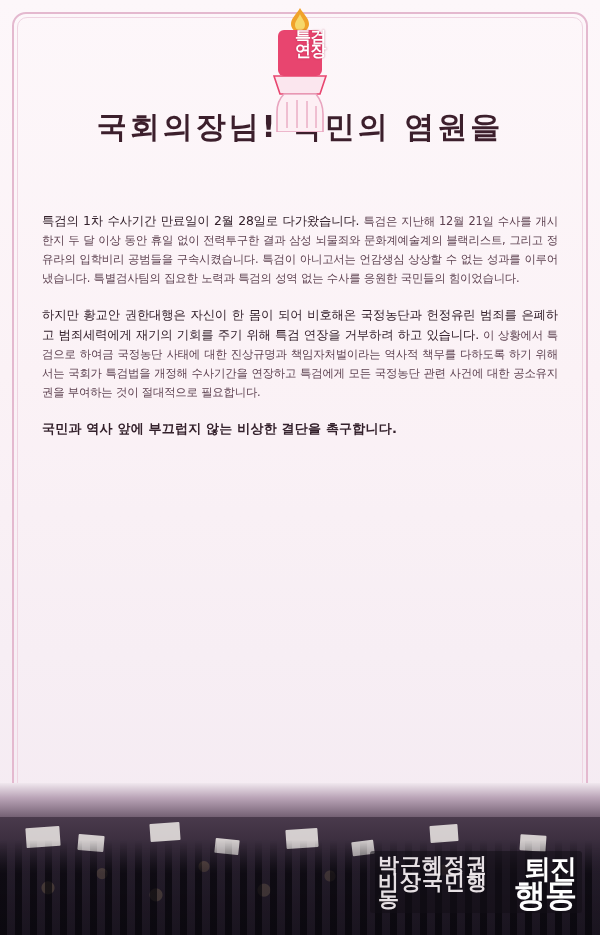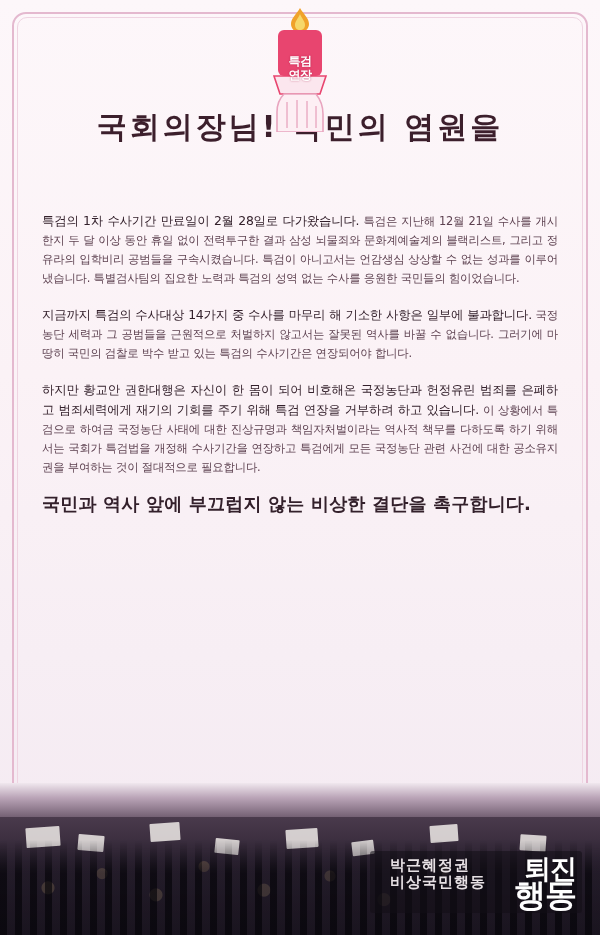--- a/index.html
+++ b/index.html
@@ -52,29 +52,28 @@
     height: 130px;
     z-index: 5;
   }
   .emblem svg { display: block; }
   .emblem-label {
     position: absolute;
     left: 50%;
     top: 30px;
     transform: translateX(-50%);
     width: 52px;
-    text-align: center;
+    text-align: right;
     color: #ffffff;
-    font-size: 12px;
+    font-size: 16px;
     font-weight: bold;
     line-height: 14px;
     letter-spacing: -0.5px;
     z-index: 6;
     text-shadow: 0 0 2px rgba(160,20,60,.6);
-    margin-top: 24px;
   }
 
   
   .headline {
     position: absolute;
     left: 34px;
     right: 34px;
     top: 108px;
     text-align: center;
     color: #3c1f2c;
@@ -105,21 +104,21 @@
   .para { margin-bottom: 17px; }
   .para:last-child { margin-bottom: 0; }
   .b {
     font-weight: normal;
     color: #33202b;
     font-size: 12.4px;
   }
   .final {
     font-weight: bold;
     color: #33202b;
-    font-size: 18px;
+    font-size: 13px;
     letter-spacing: 0.2px;
   }
 
   
   .photo {
     position: absolute;
     left: 0;
     right: 0;
     bottom: 0;
     height: 152px;
@@ -181,25 +180,25 @@
     z-index: 4;
   }
   .logo-bg {
     position: absolute;
     inset: 0;
     background: rgba(18,14,22,.55);
     border-radius: 3px;
   }
   .logo-left {
     position: absolute;
-    left: 20px;
+    left: 8px;
     top: 6px;
     width: 120px;
     color: #f2ecef;
-    font-size: 15px;
+    font-size: 21px;
     font-weight: bold;
     line-height: 17px;
     letter-spacing: 1px;
   }
   .logo-left .l1 { opacity: .95; }
   .logo-left .l3 { opacity: .95; }
   .logo-right {
     position: absolute;
     right: 6px;
     top: 4px;
@@ -252,23 +251,20 @@
   <div class="headline">
     <div class="line line1">국회의장님! 국민의 염원을</div>
   </div>
 
   <div class="body-copy">
 
     <p class="para">
       <span class="b">특검의 1차 수사기간 만료일이 2월 28일로 다가왔습니다.</span><span> 특검은 지난해 12월 21일 수사를 개시한지 두 달 이상 동안 휴일 없이 전력투구한 결과 삼성 뇌물죄와 문화계예술계의 블랙리스트, 그리고 정유라의 입학비리 공범들을 구속시켰습니다. 특검이 아니고서는 언감생심 상상할 수 없는 성과를 이루어냈습니다. 특별검사팀의 집요한 노력과 특검의 성역 없는 수사를 응원한 국민들의 힘이었습니다.</span>
     </p>
 
-    <p class="para">
-      <span class="b">지금까지 특검의 수사대상 14가지 중 수사를 마무리 해 기소한 사항은 일부에 불과합니다.</span><span> 국정농단 세력과 그 공범들을 근원적으로 처벌하지 않고서는 잘못된 역사를 바꿀 수 없습니다. 그러기에 마땅히 국민의 검찰로 박수 받고 있는 특검의 수사기간은 연장되어야 합니다.</span>
-    </p>
 
     <p class="para">
       <span class="b">하지만 황교안 권한대행은 자신이 한 몸이 되어 비호해온 국정농단과 헌정유린 범죄를 은폐하고 범죄세력에게 재기의 기회를 주기 위해 특검 연장을 거부하려 하고 있습니다.</span><span> 이 상황에서 특검으로 하여금 국정농단 사태에 대한 진상규명과 책임자처벌이라는 역사적 책무를 다하도록 하기 위해서는 국회가 특검법을 개정해 수사기간을 연장하고 특검에게 모든 국정농단 관련 사건에 대한 공소유지권을 부여하는 것이 절대적으로 필요합니다.</span>
     </p>
 
 
 
     <p class="para">
       <span class="final">국민과 역사 앞에 부끄럽지 않는 비상한 결단을 촉구합니다.</span>
     </p>

